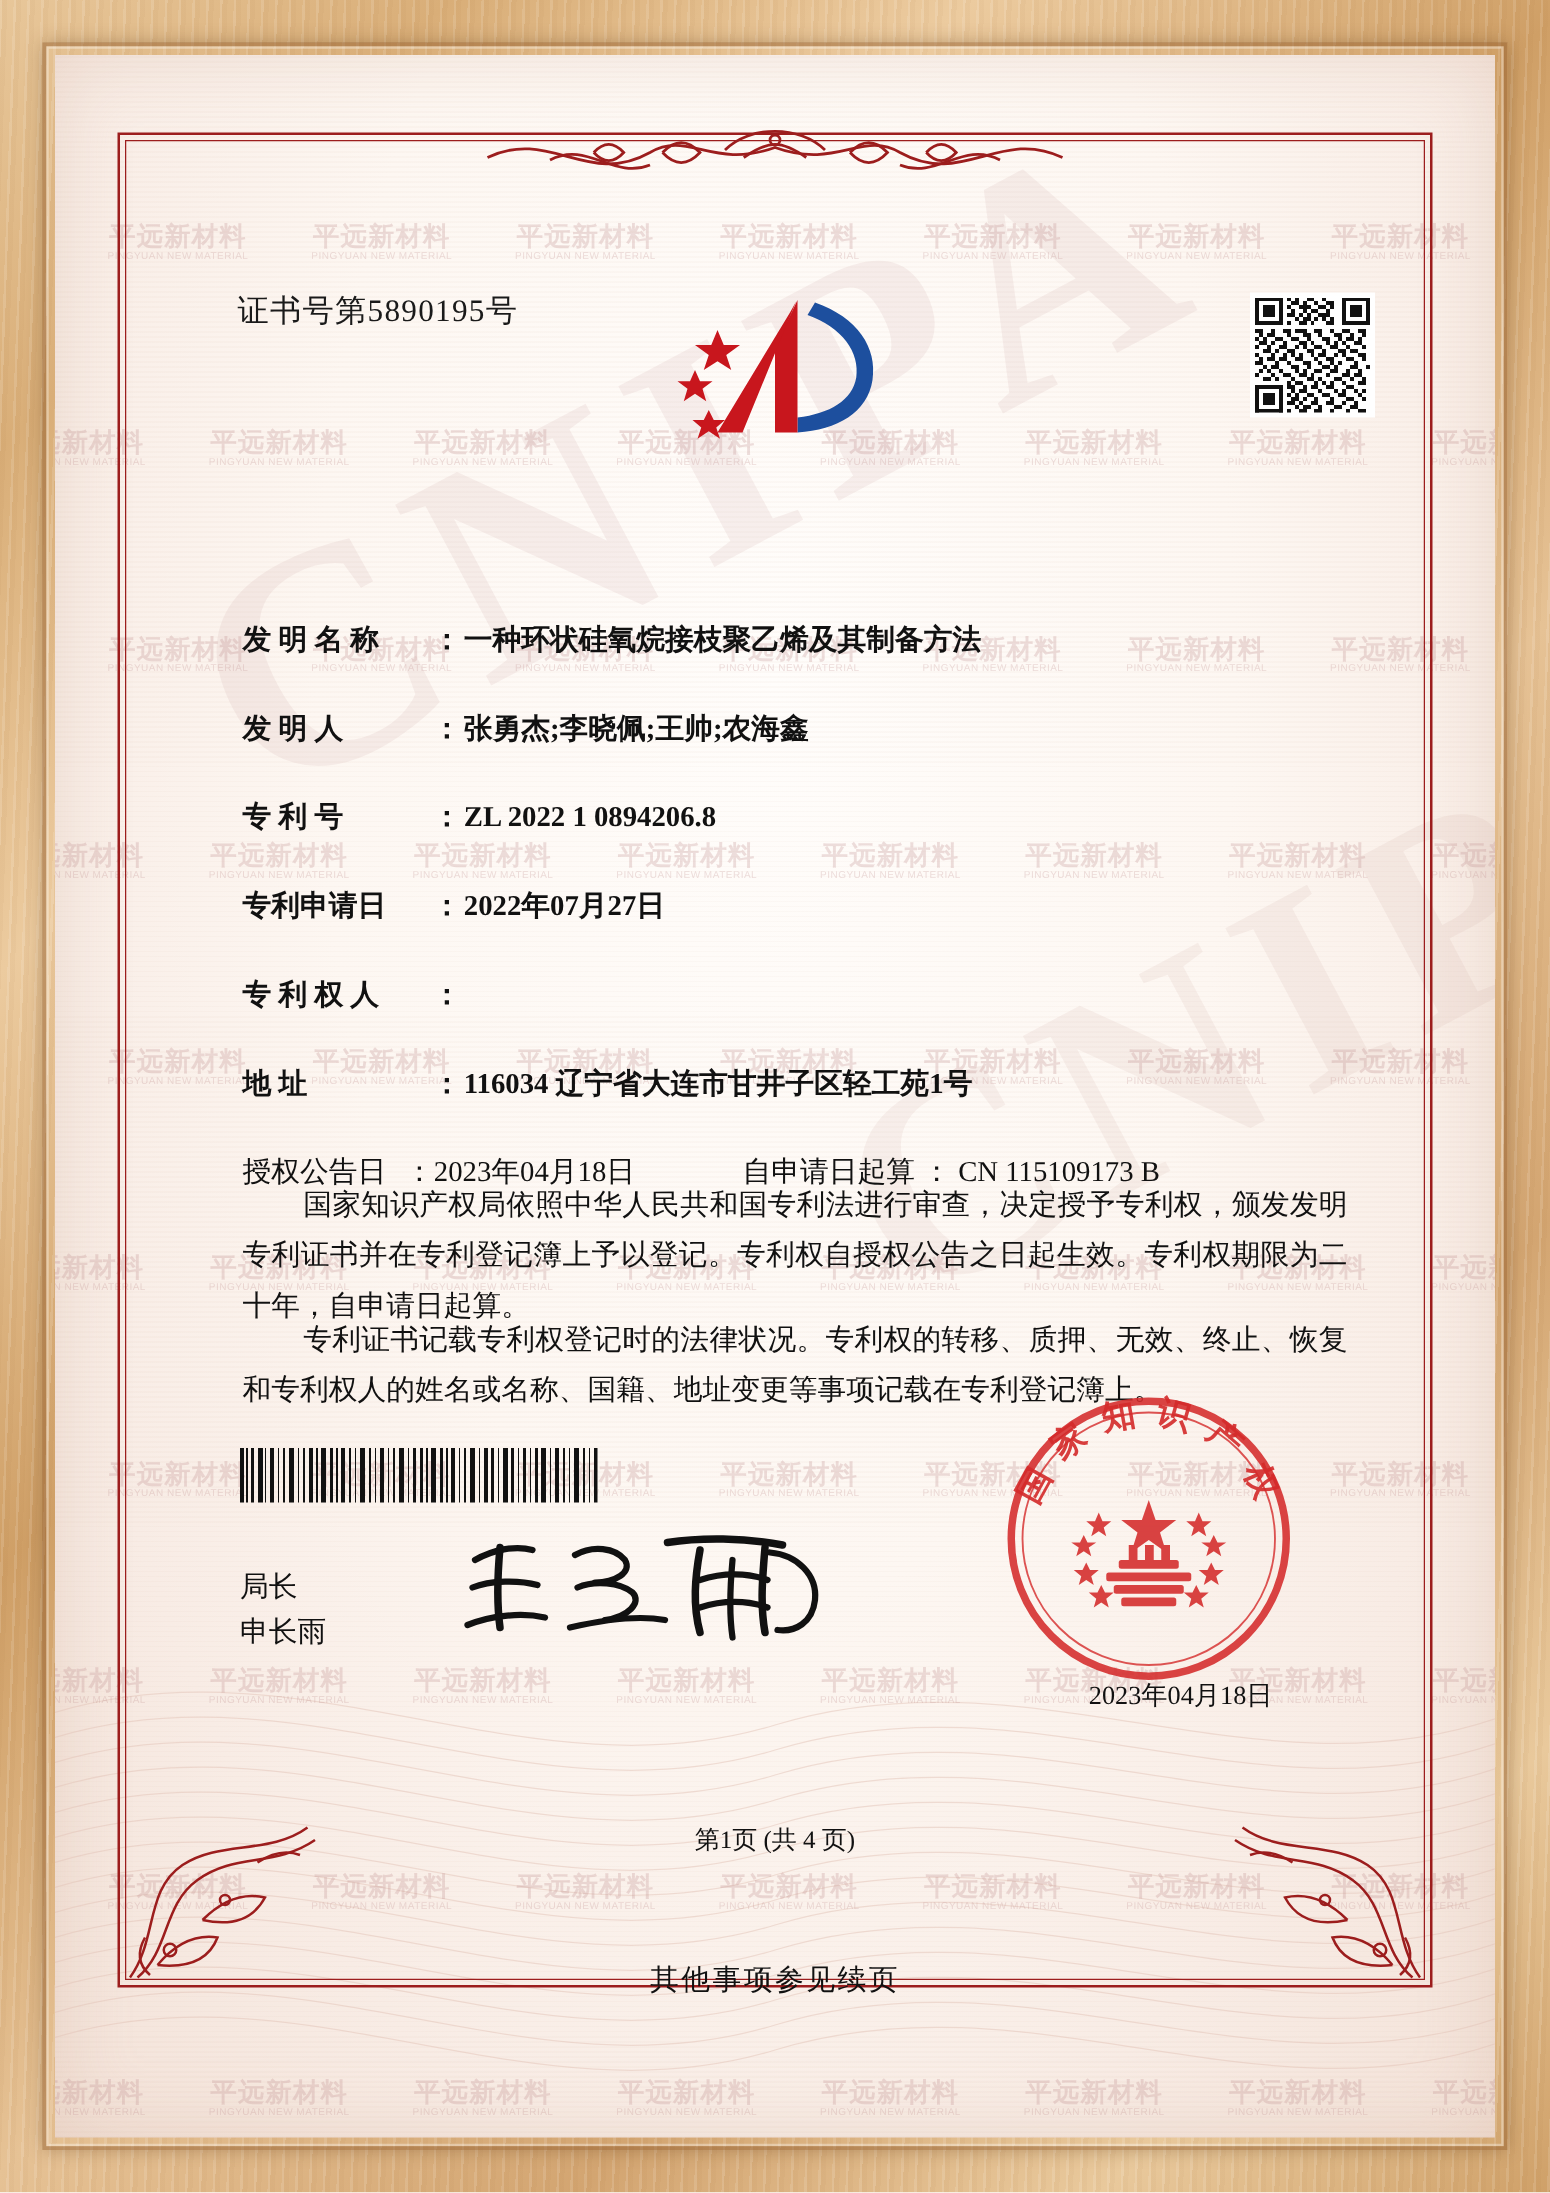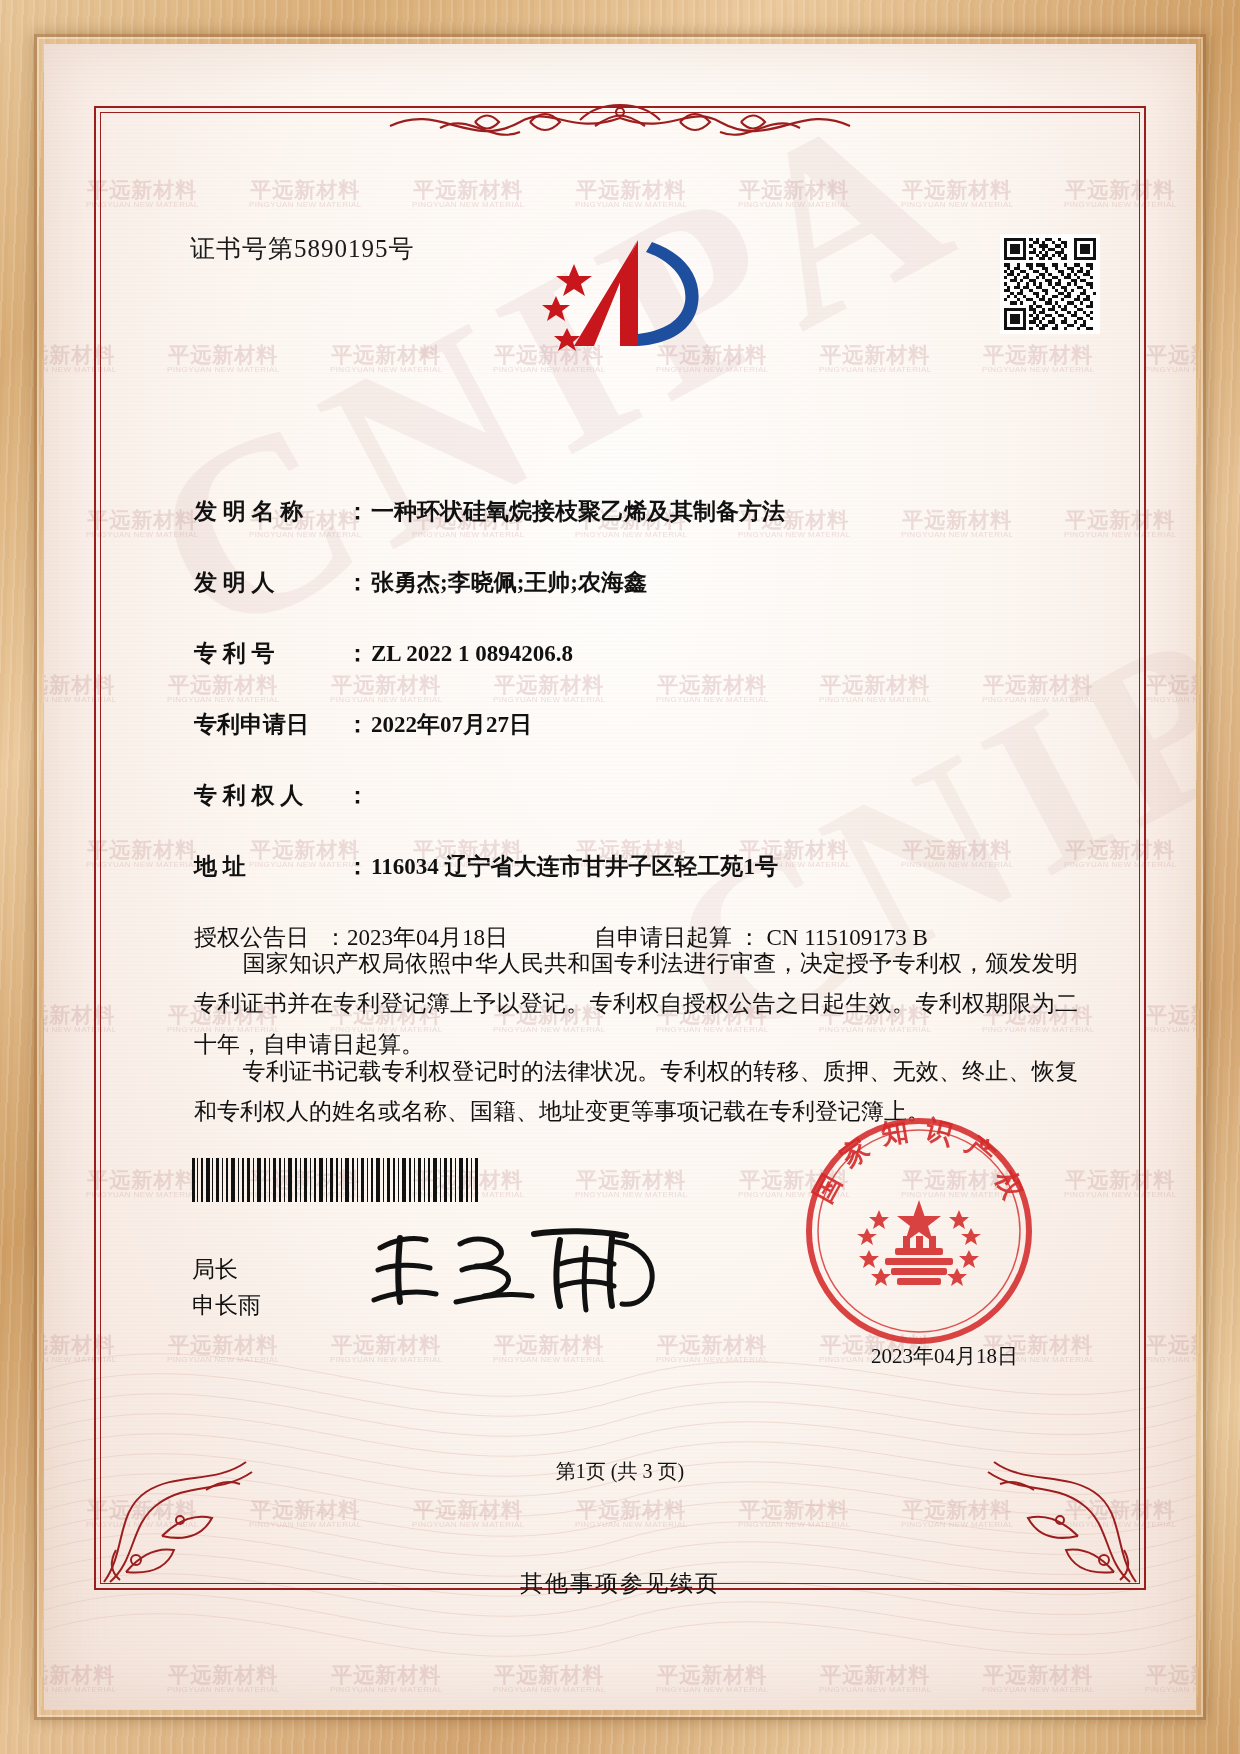--- a/index.html
+++ b/index.html
@@ -730,21 +730,21 @@
         <path d="M170,16 C196,12 232,12 262,18" stroke-width="6"></path>
         <path d="M196,22 C192,44 190,66 196,88" stroke-width="6"></path>
         <path d="M248,20 C246,44 244,66 248,88" stroke-width="6"></path>
         <path d="M196,46 C214,40 234,40 250,46" stroke-width="5"></path>
         <path d="M196,68 C214,62 234,62 250,68" stroke-width="5"></path>
         <path d="M222,30 C220,52 219,72 222,92" stroke-width="5"></path>
         <path d="M252,24 C274,26 290,42 288,62 C286,80 272,88 258,86" stroke-width="5"></path>
       </g>
     </svg>
 
-    <div class="page-no">第1页 (共 3 页)</div>
+    <div class="page-no">第1页 (共 4 页)</div>
   </div>
 
   <div class="watermarks" id="wm-grid">
       <div class="wm" style="left: -40px; top: -30px;">
         <div class="en">PINGYUAN NEW MATERIAL</div>
       </div>
       <div class="wm" style="left: 123px; top: -30px;">
         <div class="en">PINGYUAN NEW MATERIAL</div>
       </div>
       <div class="wm" style="left: 286px; top: -30px;">

